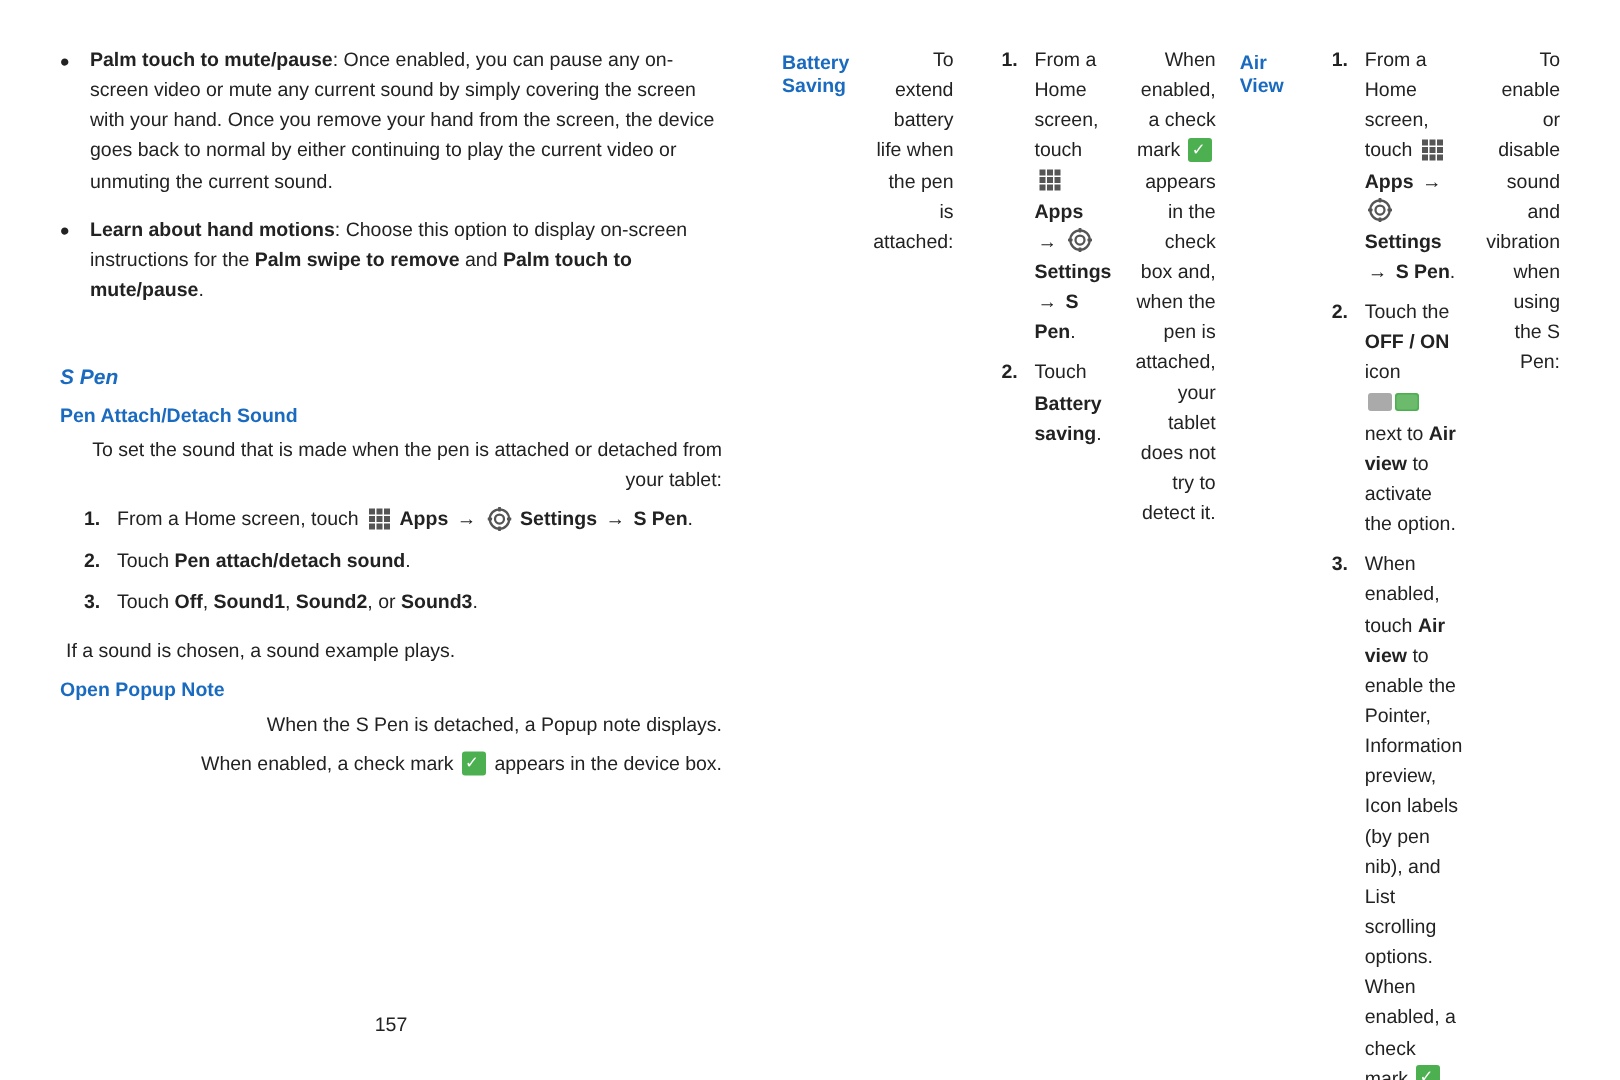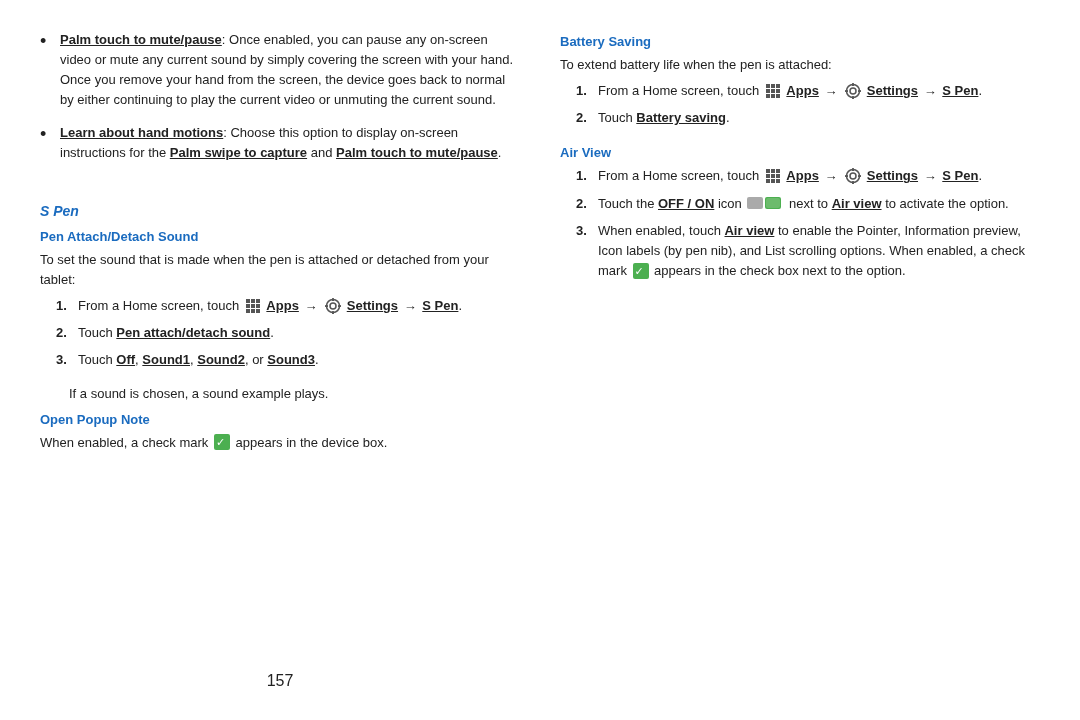--- a/index.html
+++ b/index.html
@@ -23,22 +23,22 @@
     }
     .col-left {
       flex: 1;
       display: flex;
       flex-direction: column;
       gap: 0;
     }
     .col-right {
       flex: 1;
       display: flex;
-      flex-direction: column;
-      gap: 0;
+      flex-direction: row;
+      gap: 16px;
     }
     .bullet-section {
       margin-bottom: 18px;
     }
     .bullet-item {
       display: flex;
       align-items: flex-start;
       margin-bottom: 12px;
       line-height: 1.55;
     }
@@ -63,20 +63,21 @@
     .sub-heading {
       color: #1a6bbf;
       font-weight: bold;
       font-size: 13px;
       margin-bottom: 6px;
       margin-top: 4px;
     }
     .body-text {
       line-height: 1.55;
       margin-bottom: 6px;
+      text-align: right;
     }
     .numbered-list {
       margin-left: 16px;
       margin-bottom: 6px;
     }
     .numbered-item {
       display: flex;
       align-items: flex-start;
       margin-bottom: 7px;
       line-height: 1.55;
@@ -86,21 +87,21 @@
       font-weight: bold;
       font-size: 13px;
     }
     .numbered-content {
       flex: 1;
     }
     .arrow {
       font-weight: normal;
       margin: 0 2px;
     }
-    b { font-weight: bold; text-decoration: underline; }
+    b { font-weight: bold; }
     .icon-apps {
       display: inline-block;
       width: 16px;
       height: 16px;
       vertical-align: middle;
       margin: 0 2px;
       position: relative;
       top: -1px;
     }
     .icon-settings {
@@ -137,27 +138,27 @@
       margin: 0 2px;
       position: relative;
       top: -1px;
     }
     .toggle-icon svg {
       width: 36px;
       height: 16px;
     }
     .page-num {
       text-align: center;
-      font-size: 16px;
+      font-size: 13px;
       margin-top: auto;
       padding-top: 10px;
       color: #222;
     }
     .indent-line {
-      margin-left: 29px;
+      margin-left: 4px;
       line-height: 1.55;
       margin-bottom: 4px;
     }
   </style>
 </head>
 <body>
 
 <div class="page">
 
   <div class="col-left">
@@ -165,21 +166,21 @@
     <div class="bullet-section">
       <div class="bullet-item">
         <span class="bullet-dot">•</span>
         <span class="bullet-text">
           <b>Palm touch to mute/pause</b><span>: Once enabled, you can pause any on-screen video or mute any current sound by simply covering the screen with your hand. Once you remove your hand from the screen, the device goes back to normal by either continuing to play the current video or unmuting the current sound.</span>
         </span>
       </div>
       <div class="bullet-item">
         <span class="bullet-dot">•</span>
         <span class="bullet-text">
-          <b>Learn about hand motions</b><span>: Choose this option to display on-screen instructions for the </span><b>Palm swipe to capture</b><span> and </span><b>Palm touch to mute/pause</b><span>.</span>
+          <b>Learn about hand motions</b><span>: Choose this option to display on-screen instructions for the </span><b>Palm swipe to remove</b><span> and </span><b>Palm touch to mute/pause</b><span>.</span>
         </span>
       </div>
     </div>
 
     <div class="section-heading">S Pen</div>
 
     <div class="sub-heading">Pen Attach/Detach Sound</div>
     <div class="body-text">To set the sound that is made when the pen is attached or detached from your tablet:</div>
 
     <div class="numbered-list">
@@ -225,20 +226,21 @@
       <div class="numbered-item">
         <span class="numbered-num">3.</span>
         <span class="numbered-content">
           Touch <b>Off</b>, <b>Sound1</b>, <b>Sound2</b>, or <b>Sound3</b>.
         </span>
       </div>
     </div>
     <div class="indent-line">If a sound is chosen, a sound example plays.</div>
 
     <div class="sub-heading">Open Popup Note</div>
+    <div class="body-text">When the S Pen is detached, a Popup note displays.</div>
     <div class="body-text">
       <span>When enabled, a check mark </span>
       <span class="icon-check"></span>
       <span> appears in the device box.</span>
     </div>
 
     <div class="page-num">157</div>
   </div>
 
   <div class="col-right">
@@ -279,20 +281,25 @@
         </span>
       </div>
 
       <div class="numbered-item">
         <span class="numbered-num">2.</span>
         <span class="numbered-content">
           Touch <b>Battery saving</b>.
         </span>
       </div>
     </div>
+    <div class="body-text">
+      <span>When enabled, a check mark </span>
+      <span class="icon-check"></span>
+      <span> appears in the check box and, when the pen is attached, your tablet does not try to detect it.</span>
+    </div>
 
     <div class="sub-heading">Air View</div>
 
     <div class="numbered-list">
 
       <div class="numbered-item">
         <span class="numbered-num">1.</span>
         <span class="numbered-content">
           From a Home screen, touch
           <svg class="icon-apps" viewBox="0 0 16 16" xmlns="http://www.w3.org/2000/svg">
@@ -338,15 +345,16 @@
       </div>
 
       <div class="numbered-item">
         <span class="numbered-num">3.</span>
         <span class="numbered-content">
           When enabled, touch <b>Air view</b> to enable the Pointer, Information preview, Icon labels (by pen nib), and List scrolling options. When enabled, a check mark <span class="icon-check"></span> appears in the check box next to the option.
         </span>
       </div>
     </div>
 
+    <div class="body-text">To enable or disable sound and vibration when using the S Pen:</div>
 
   </div>
 </div>
 
 </body></html>

